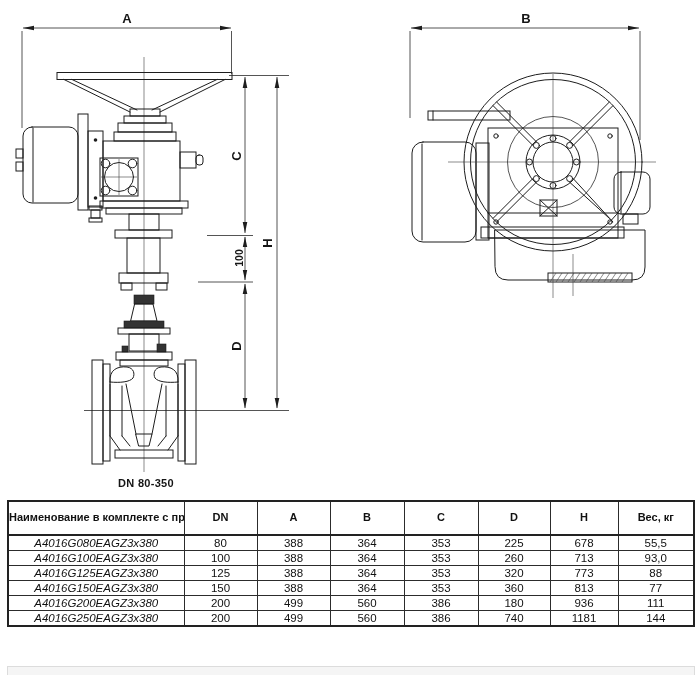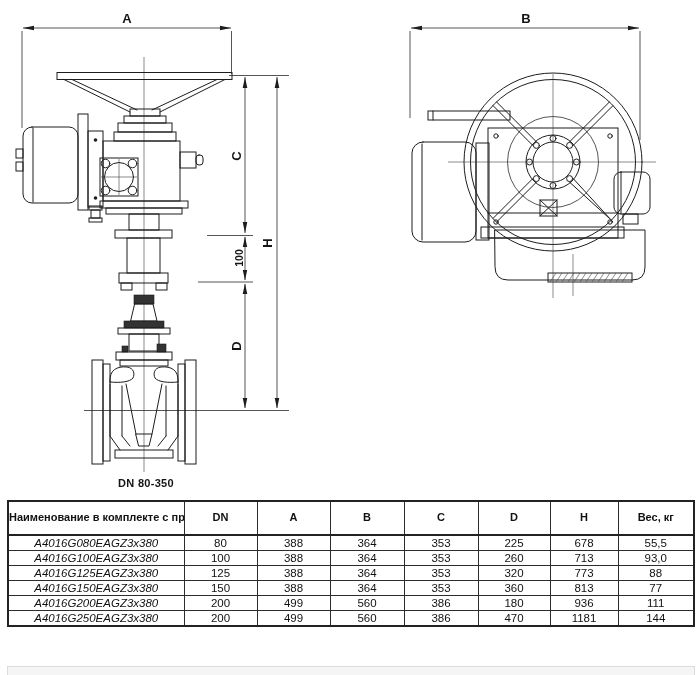--- a/index.html
+++ b/index.html
@@ -309,21 +309,21 @@
           <td>180</td>
           <td>936</td>
           <td>111</td>
         </tr>
         <tr>
           <td class="name-cell">A4016G250EAGZ3x380</td>
           <td>200</td>
           <td>499</td>
           <td>560</td>
           <td>386</td>
-          <td>470</td>
+          <td>740</td>
           <td>1181</td>
           <td>144</td>
         </tr>
       </tbody>
   </table>
 
   <div class="fragment"></div>
 
 </div>
 

